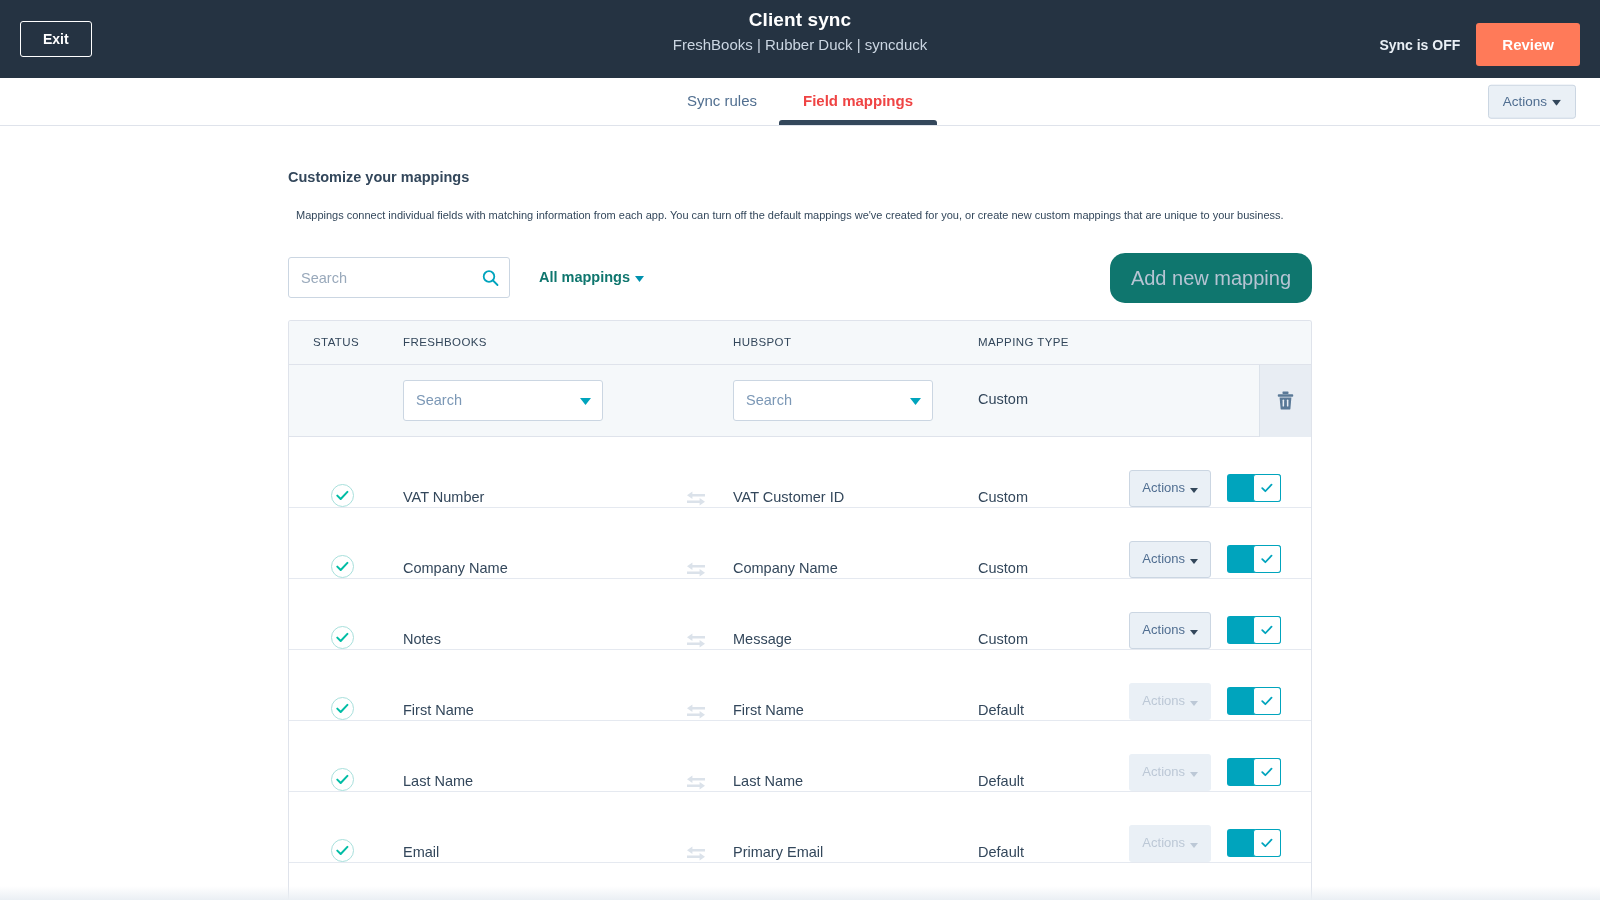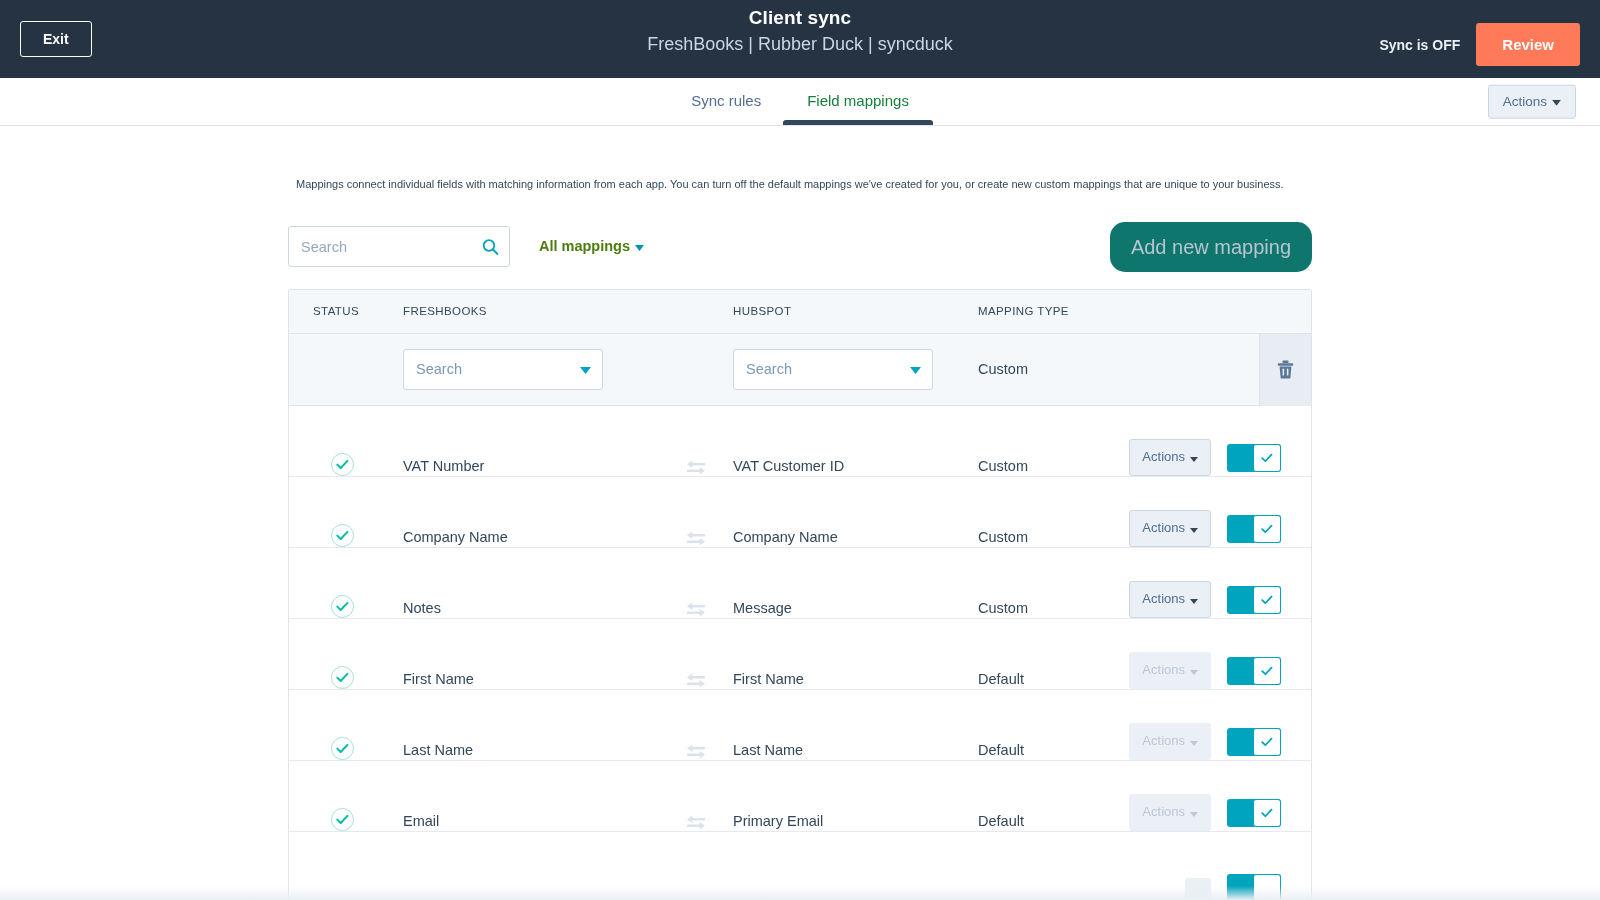--- a/index.html
+++ b/index.html
@@ -45,21 +45,21 @@
   }
   .topbar-title {
     color: #ffffff;
     font-size: 19px;
     font-weight: 700;
     letter-spacing: .1px;
     line-height: 1.2;
   }
   .topbar-sub {
     color: #cbd6e2;
-    font-size: 18px;
+    font-size: 15px;
     margin-top: 4px;
     line-height: 1.2;
   }
   .topbar-right {
     position: absolute;
     right: 0; top: 13px;
     height: 63px;
     display: flex;
     align-items: center;
     gap: 16px;
@@ -96,22 +96,22 @@
   }
   .tab {
     font-size: 15px;
     color: #516f90;
     padding: 13px 4px 14px;
     cursor: pointer;
     position: relative;
     line-height: 1.2;
   }
   .tab.active {
-    color: #15803d;
-    font-weight: 400;
+    color: #ef4444;
+    font-weight: 700;
   }
   .tab.active:after {
     content: "";
     position: absolute;
     left: -20px; right: -20px;
     bottom: -1px;
     height: 5px;
     background: #33475b;
     border-radius: 3px 3px 0 0;
   }
@@ -185,21 +185,21 @@
   .search-input::placeholder { color: #99a9bb; }
   .search-icon {
     position: absolute;
     right: 11px; top: 50%;
     transform: translateY(-50%);
     width: 17px; height: 17px;
     cursor: pointer;
   }
   .filter-link {
     margin-left: 29px;
-    color: #4d7c0f;
+    color: #0f766e;
     font-size: 14.5px;
     font-weight: 600;
     cursor: pointer;
     display: inline-flex;
     align-items: center;
     line-height: 1.2;
   }
   .btn-disabled {
     margin-left: auto;
     background: #0f766e;
@@ -374,20 +374,21 @@
       <span>Actions</span><span class="caret"><svg width="9" height="6" viewBox="0 0 9 6">
             <path d="M0 0 L9 0 L4.5 6 Z" fill="#33475b"></path>
           </svg></span>
     </button>
   </div>
 </div>
 
 <div class="content">
   <div class="inner">
 
+    <h2 class="section-title">Customize your mappings</h2>
     <p class="section-desc">Mappings connect individual fields with matching information from each app. You can turn off the default mappings we've created for you, or create new custom mappings that are unique to your business.</p>
 
     <div class="toolbar">
       <div class="search-wrap">
         <input class="search-input" type="text" placeholder="Search" style="">
         <span class="search-icon">
           <svg width="17" height="17" viewBox="0 0 17 17">
             <circle cx="7" cy="7" r="5.3" fill="none" stroke="#00a4bd" stroke-width="1.8"></circle>
             <line x1="11" y1="11" x2="15.5" y2="15.5" stroke="#00a4bd" stroke-width="1.8" stroke-linecap="round"></line>
           </svg>

